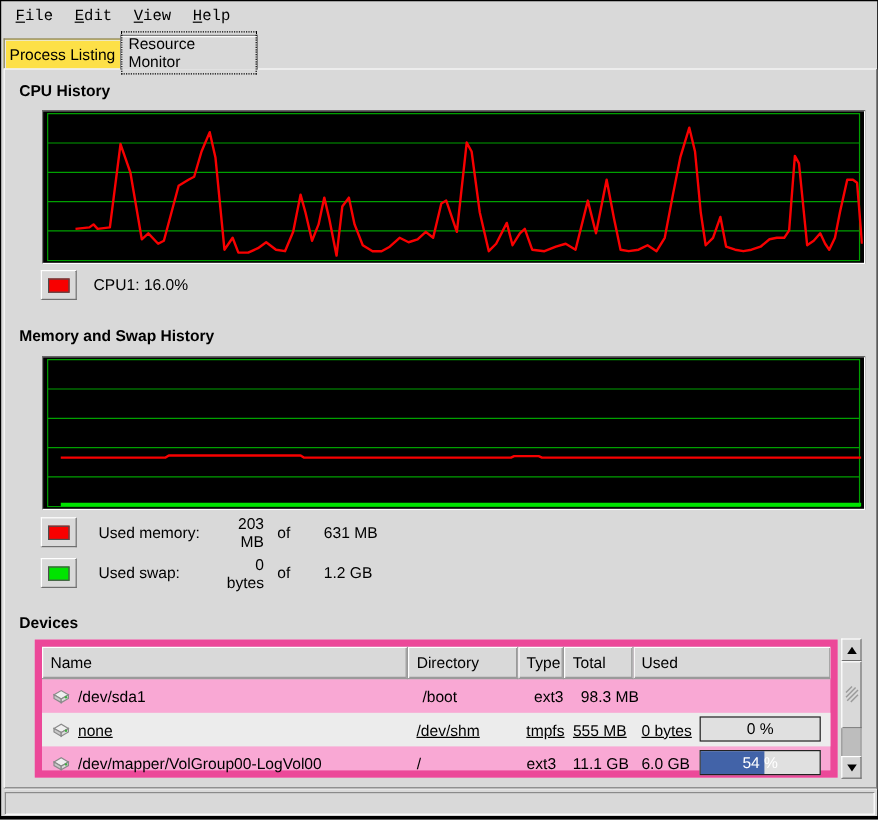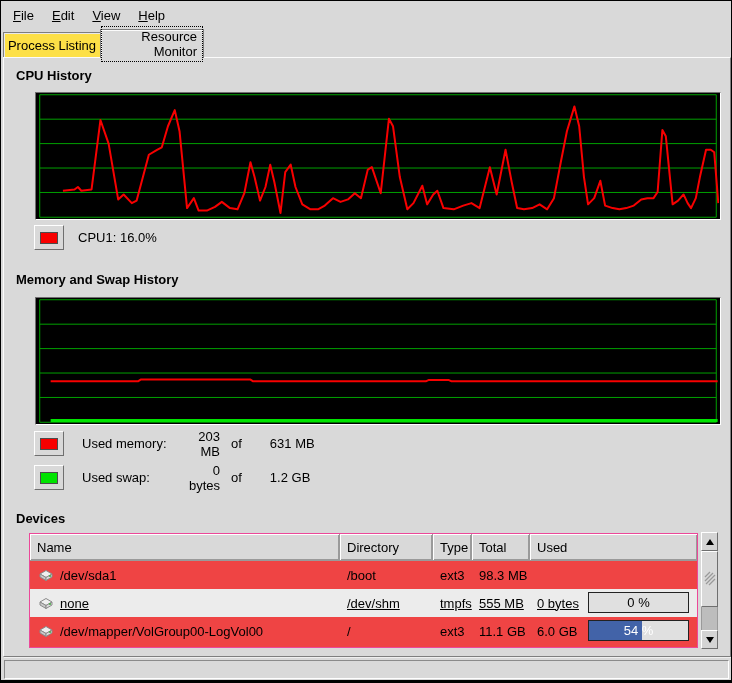--- a/index.html
+++ b/index.html
@@ -6,31 +6,31 @@
   html,body { background:#555; }
   #window {
     position:relative; width:732px; height:683px;
     background:#d9d9d9;
     border:1px solid #000; border-bottom:3px solid #000;
     font-family:"Liberation Sans", sans-serif; font-size:13px; color:#000;
     overflow:hidden;
   }
   
   .menubar { position:absolute; left:1px; top:0; right:1px; height:27px;
-    display:flex; align-items:flex-end; padding-left:2px; }
+    display:flex; align-items:flex-start; padding-left:2px;font-family:Liberation Mono, monospace; }
   .menu-item { padding:5px 9px; cursor:default; }
   .menu-item u { text-decoration:underline; }
   
   .tab { position:absolute; display:flex; align-items:center; justify-content:center; cursor:default; }
   .tab-inactive { left:2px; top:31px; width:98px; height:26px;
     background:#fde047; border:1px solid #7e7e7e; border-bottom:none;
     box-shadow:inset 1px 1px 0 #e9e9e9; z-index:2; }
-  .tab-active { left:99px; top:28px; width:104px; height:29px;
+  .tab-active { left:99px; top:28px; width:115px; height:29px;
     background:#d9d9d9; border:1px solid #7e7e7e; border-bottom:none;
-    box-shadow:inset 1px 1px 0 #fbfbfb; z-index:4;text-align:right; }
+    box-shadow:inset 1px 1px 0 #fbfbfb; z-index:4; }
   .tab-focus { border:1px dotted #000; padding:2px 5px; }
   
   .page { position:absolute; left:2px; top:56px; width:728px; height:600px;
     border:1px solid; border-color:#fbfbfb #7e7e7e #7e7e7e #fbfbfb;
     box-shadow:1px 1px 0 #efefef; z-index:3; background:#d9d9d9; }
   .section-title { position:absolute; left:12px; font-weight:bold; }
   
   .graph { position:absolute; left:31px; width:686px; height:128px;
     background:#000; border:1px solid; border-color:#6f6f6f #fff #fff #6f6f6f; }
   .graph svg { position:absolute; left:1px; top:1px; width:682px; height:124px; }
@@ -41,21 +41,21 @@
   .swatch { width:18px; height:12px; border:1px solid #4c4c4c; }
   .legend-text { position:absolute; height:25px; display:flex; align-items:center; }
   .leg-label { display:inline-block; width:97px; }
   .leg-used  { display:inline-block; width:41px; text-align:right; }
   .leg-of    { display:inline-block; margin-left:11px; }
   .leg-total { display:inline-block; margin-left:28px; }
   
   .paned-grip { position:absolute; left:346px; top:492px; width:26px; height:12px; }
   
   .table { position:absolute; left:28px; top:532px; width:669px; height:115px;
-    background:#ef4444; border:1px solid #ec4899; }
+    background:#f9a8d4; border:6px solid #ec4899; }
   .thead { display:flex; height:27px; }
   .th { background:#d9d9d9; border-right:1px solid #9a9a9a;
     box-shadow:inset 1px 1px 0 #fff, inset -1px -1px 0 #9a9a9a;
     border-bottom:1px solid #9a9a9a;
     display:flex; align-items:center; padding-left:7px; cursor:default; }
   .w0{width:310px}.w1{width:93px}.w2{width:39px}.w3{width:58px}.w4{width:167px;border-right:none}
   .trow { display:flex; height:28px; align-items:center; }
   .trow.alt { background:#ececec;text-decoration:underline; }
   .td { display:flex; align-items:center; padding-left:7px; height:100%; }
   .td.name { }

